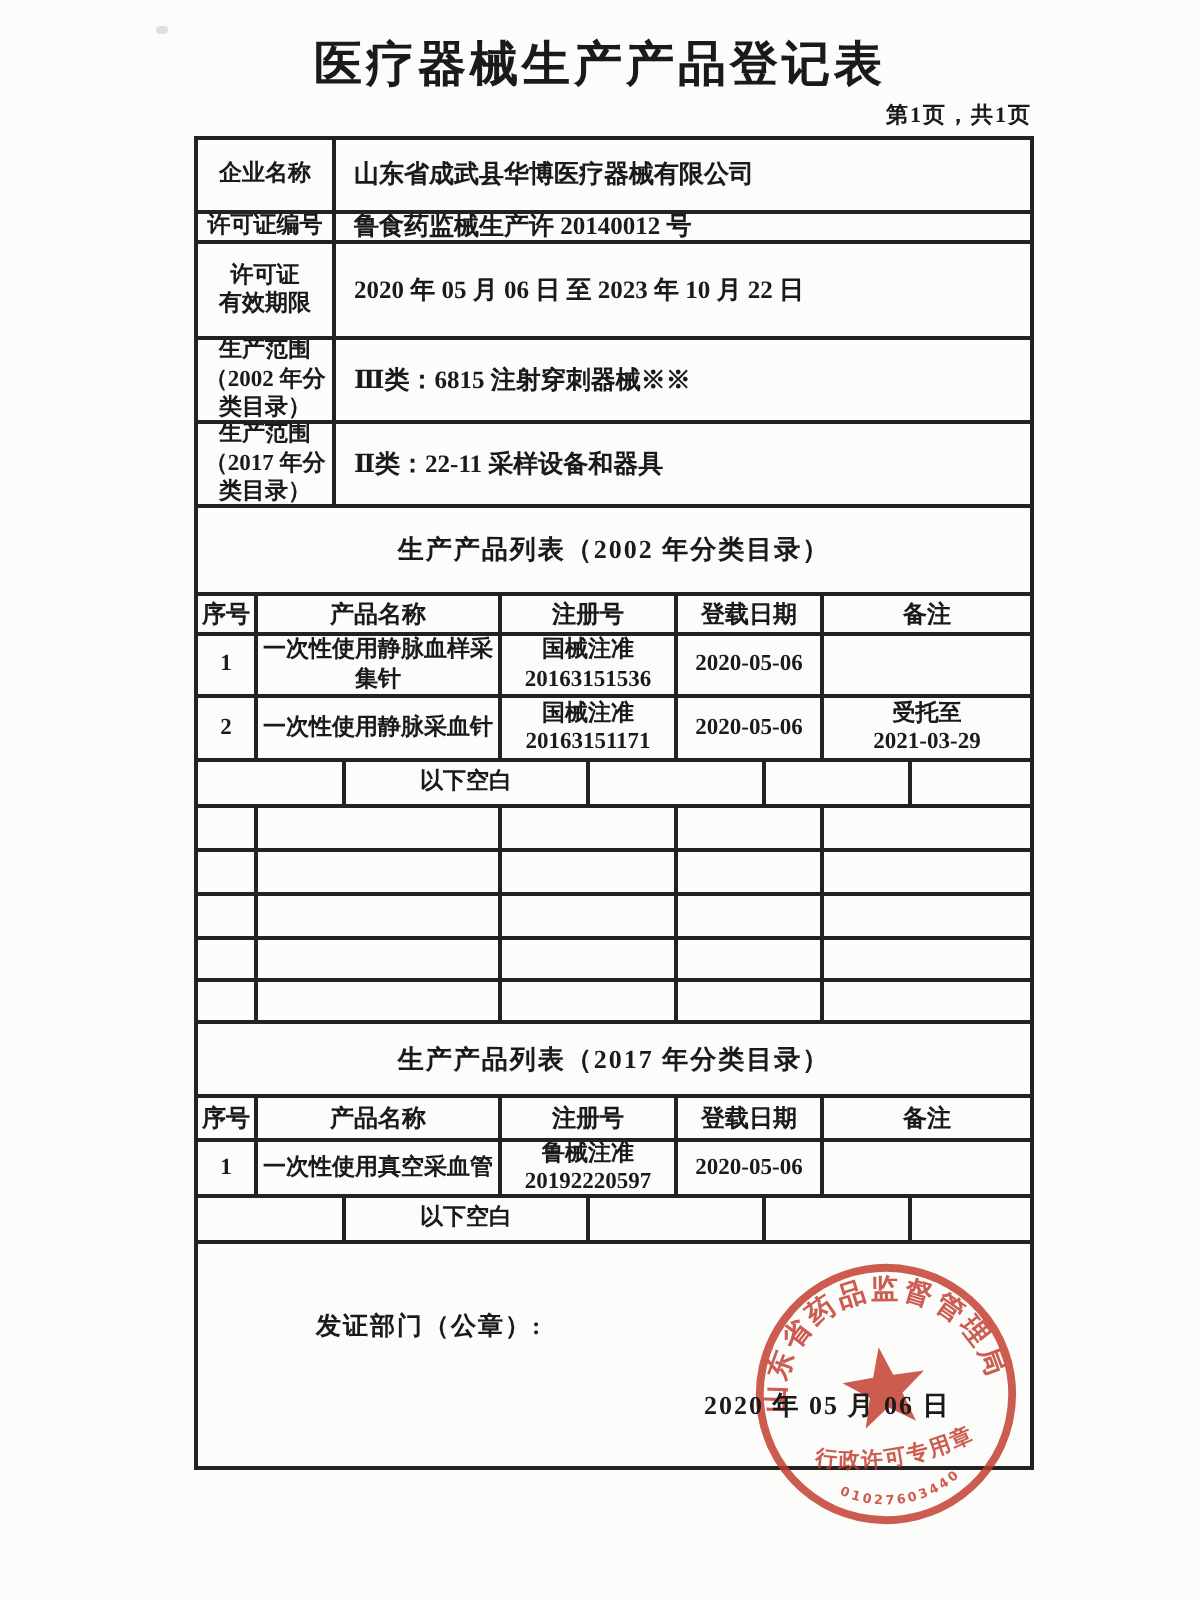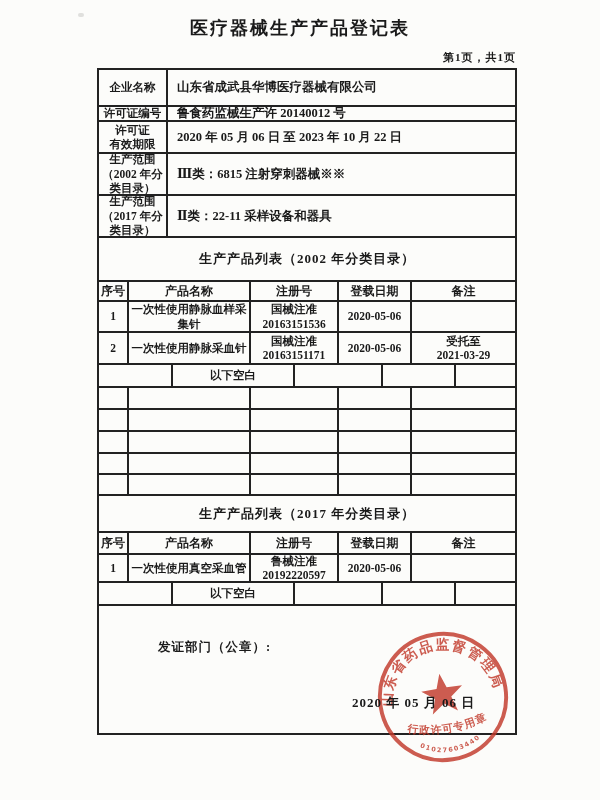--- a/index.html
+++ b/index.html
@@ -7,21 +7,21 @@
     position:relative;
     width:600px;height:800px;
     background:#fcfcfa;
     font-family:"Liberation Serif","DejaVu Serif",serif;
     color:#1a1a1a;
     overflow:hidden;
   }
   .doc-title{
     position:absolute;top:16px;left:0;width:100%;
     text-align:center;
-    font-size:18px;font-weight:700;letter-spacing:2px;
+    font-size:24px;font-weight:700;letter-spacing:2px;
   }
   .page-info{
     position:absolute;top:50px;right:84px;
     font-size:11px;font-weight:700;letter-spacing:1px;
   }
   .scan-artifact{
     position:absolute;left:78px;top:13px;width:6px;height:4px;
     background:#d8d8d6;border-radius:2px;opacity:.8;
   }
   .main-table{
@@ -39,21 +39,21 @@
   .section-cell{flex:1;font-size:13px;font-weight:700;letter-spacing:1px;}
   .c-seq{width:30px;}
   .c-name{width:122px;}
   .c-reg{width:88px;}
   .c-date{width:73px;}
   .c-note{flex:1;}
   .pcell{font-size:11.5px;font-weight:700;line-height:1.25;white-space:pre-line;padding:1px 2px;}
   .hcell{font-size:12px;font-weight:700;text-align:right;}
   .h-r1{height:37px;}
   .h-r2{height:15px;}
-  .h-r3{height:32px;}
+  .h-r3{height:48px;}
   .h-r4{height:42px;}
   .h-r5{height:42px;}
   .h-sec1{height:44px;}
   .h-hdr{height:20px;}
   .h-d1{height:31px;}
   .h-d2{height:32px;}
   .h-blank{height:23px;padding-left:44px;}
   .h-empty{height:22px;}
   .h-empty-s{height:21px;}
   .h-sec2{height:37px;}

